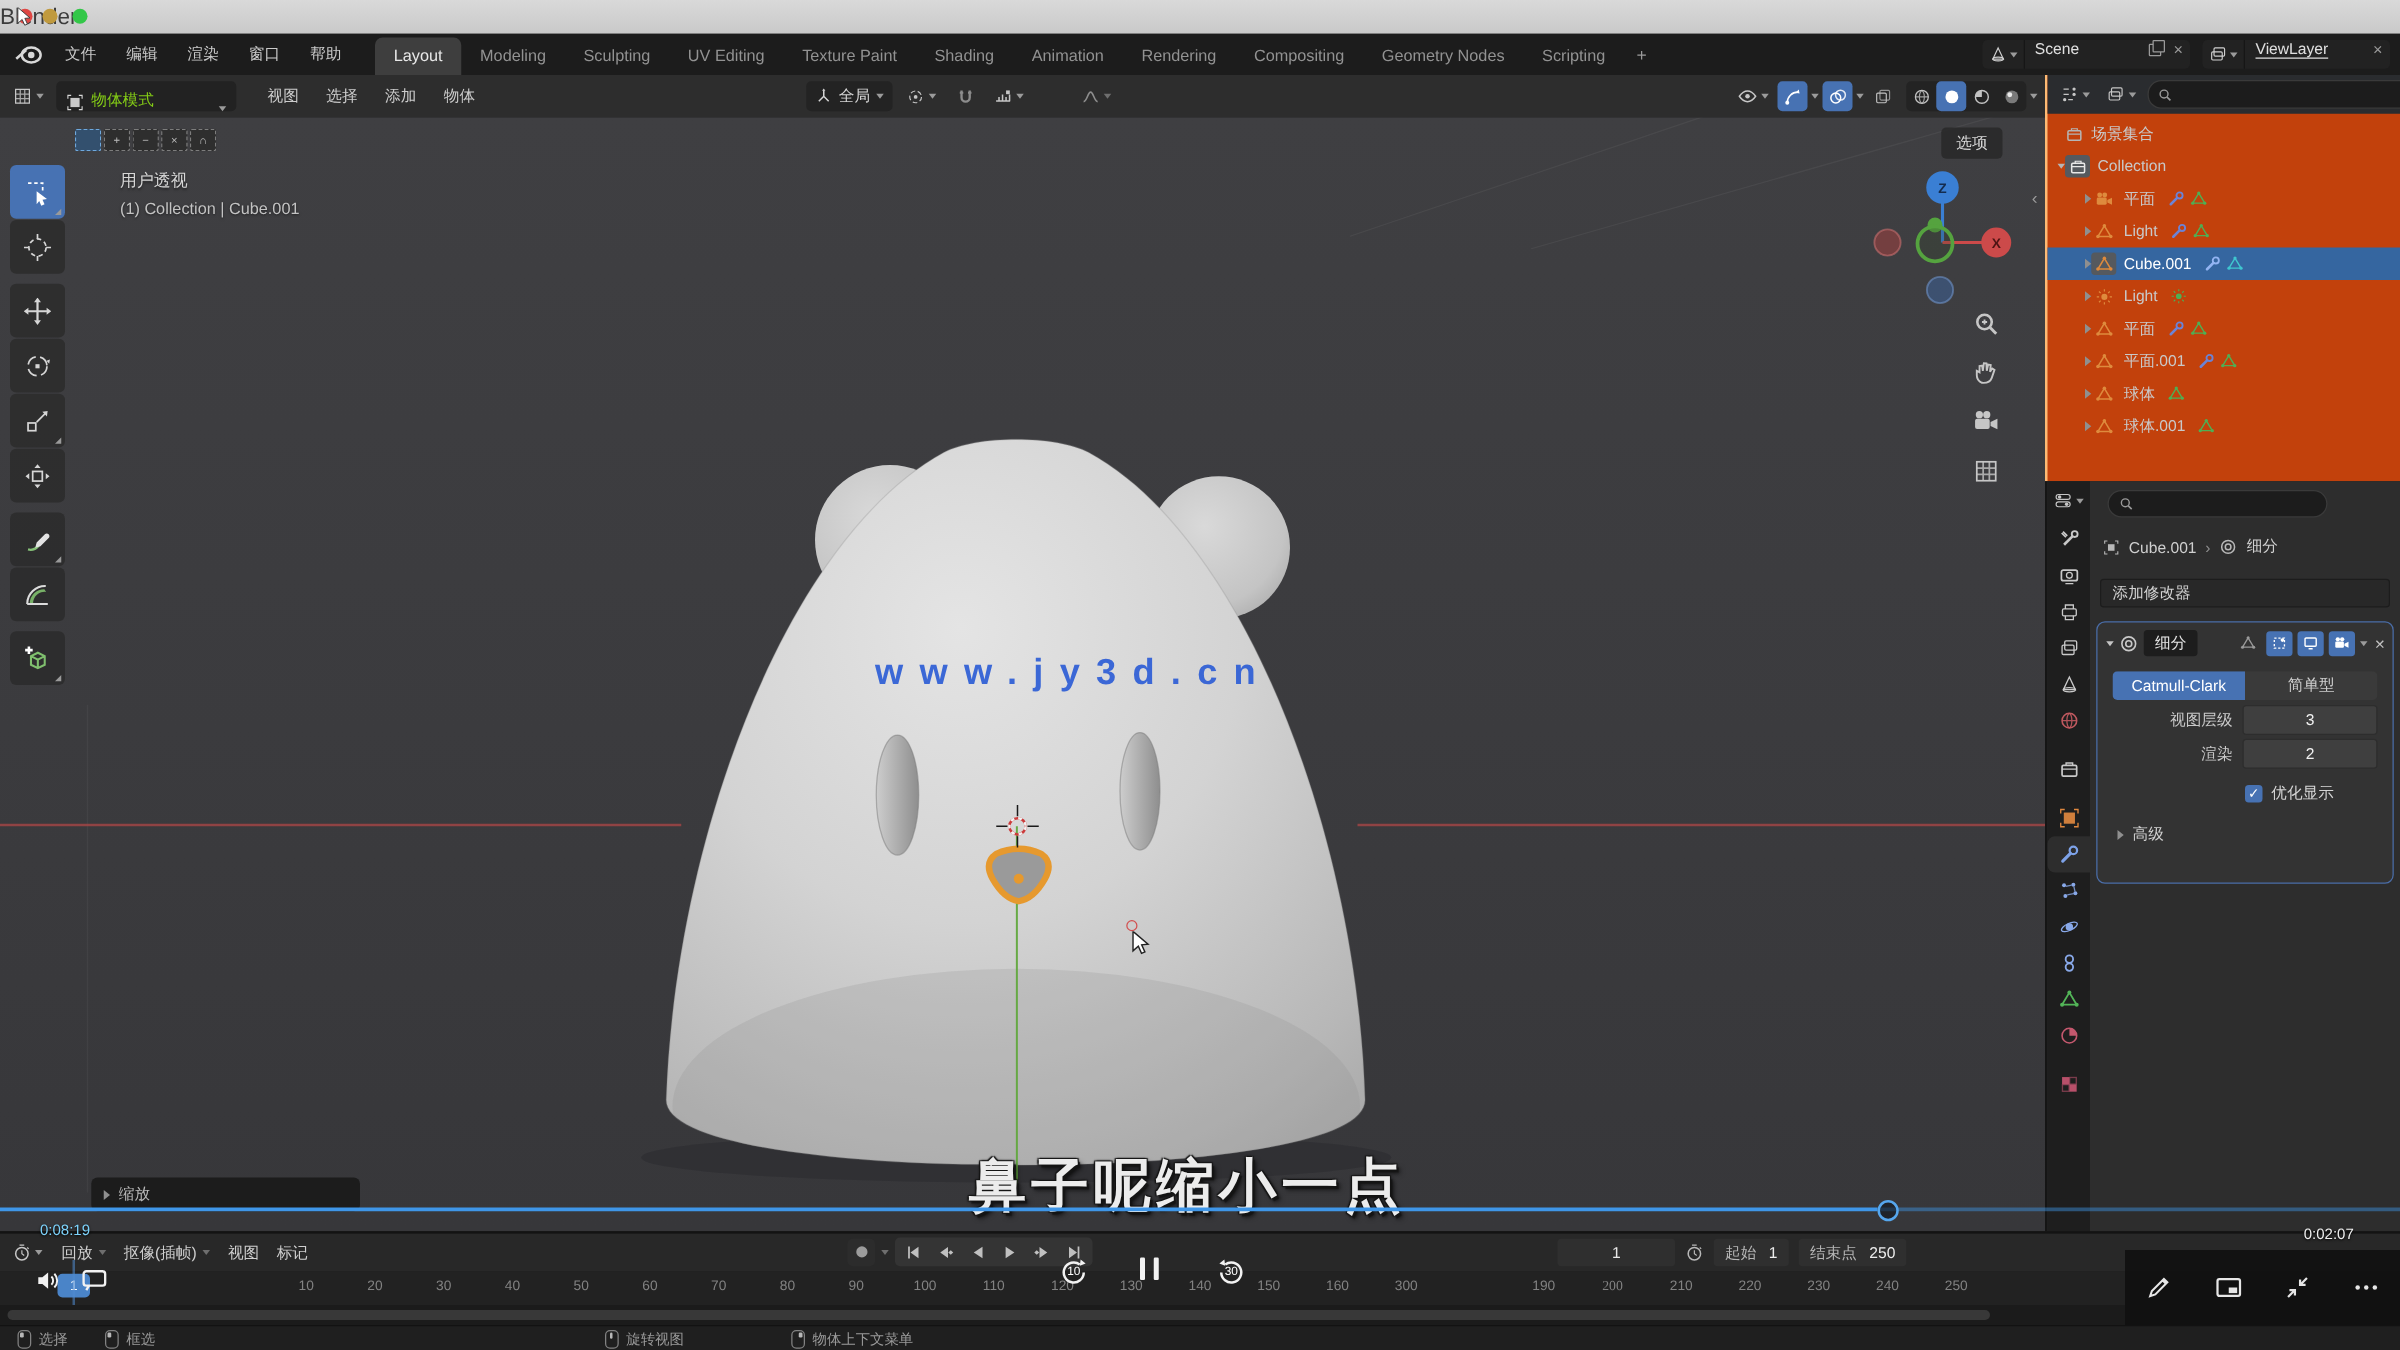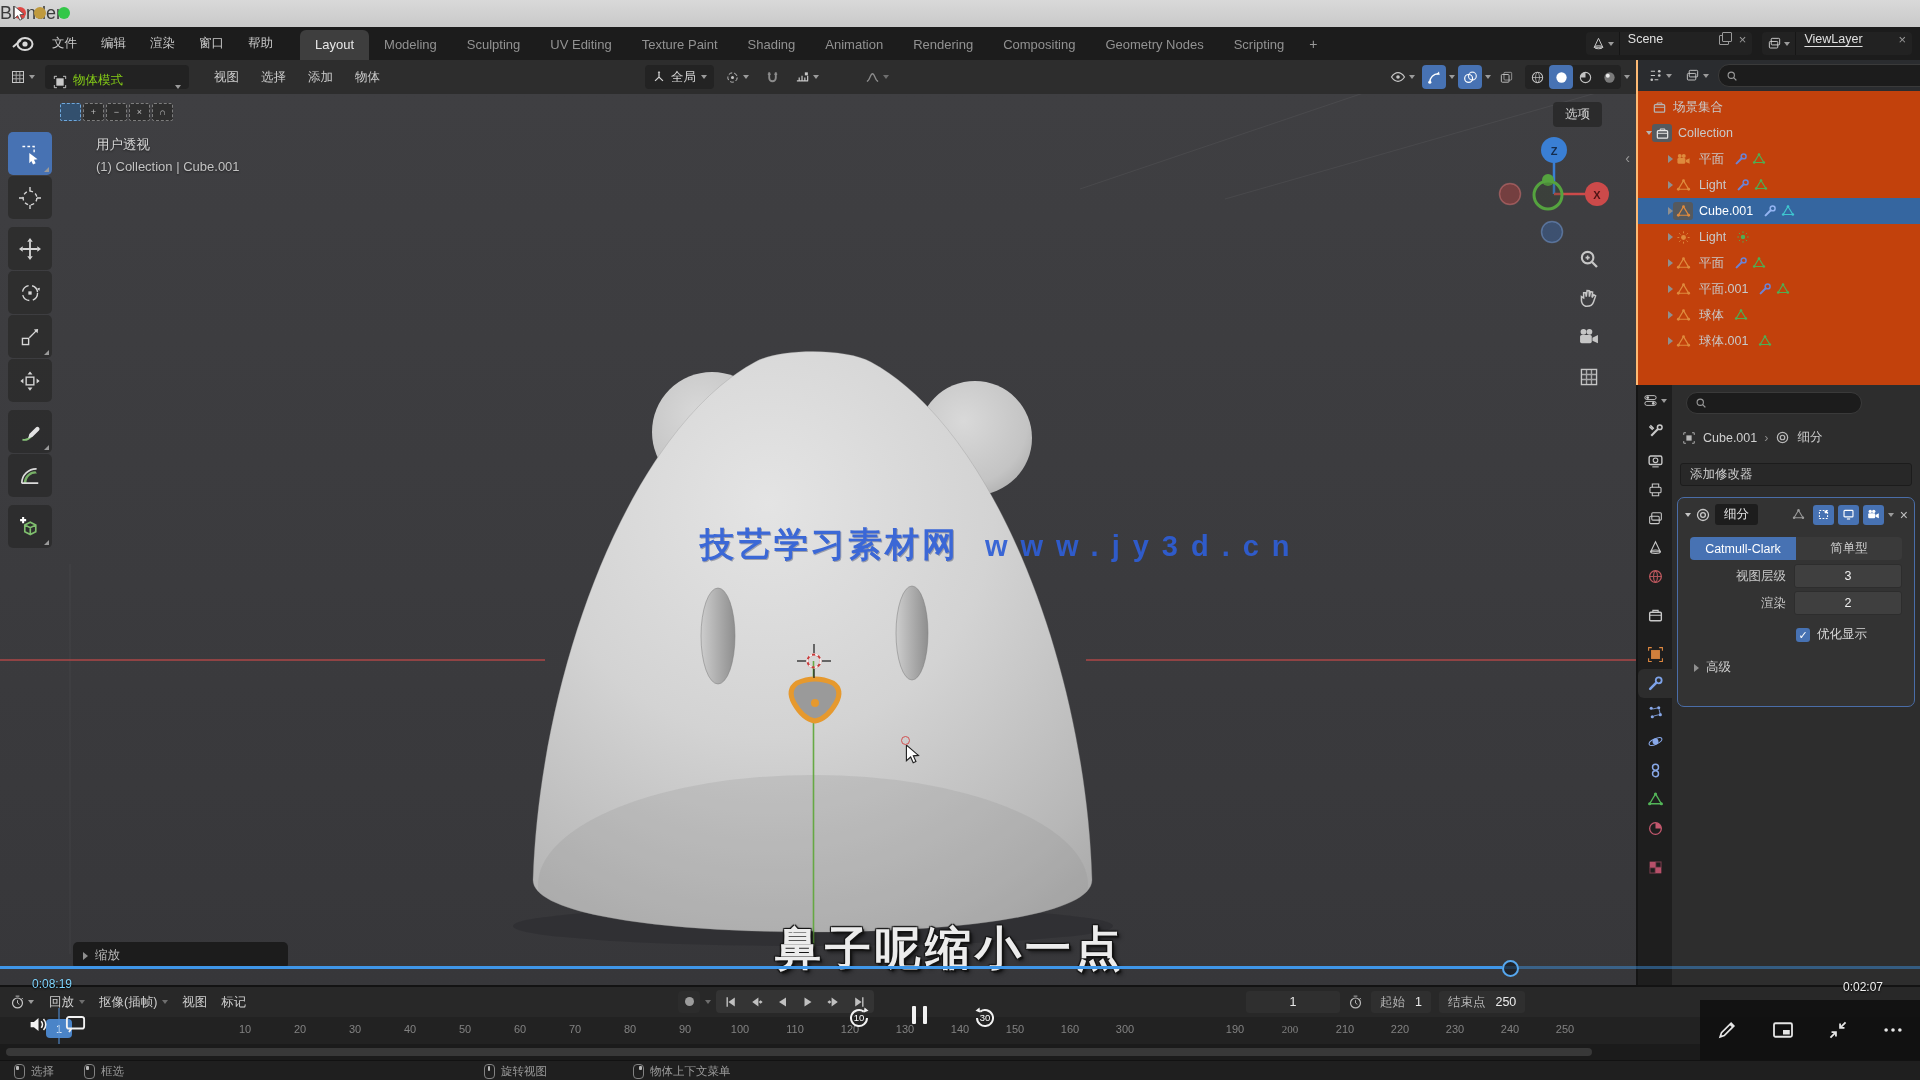--- a/index.html
+++ b/index.html
@@ -723,21 +723,20 @@
     <svg class="side-ic abs" style="top:272px" width="22" height="22" viewBox="0 0 16 16">
         <use href="#sym-grid"></use>
       </svg>
 
     <div class="redo-panel abs">
       <span class="tri-r"></span>
       <span>缩放</span>
     </div>
 
     <div class="watermark abs">
-      <span class="wm-cn">技艺学习素材网</span>
       <span class="wm-url">www.jy3d.cn</span>
     </div>
 
     <div class="subtitle abs">鼻子呢缩小一点</div>
   </div>
 
   <div class="outliner abs">
     <div class="outl-head">
       <span class="hbtn">
           <svg class="ic" width="15" height="15" viewBox="0 0 16 16">

